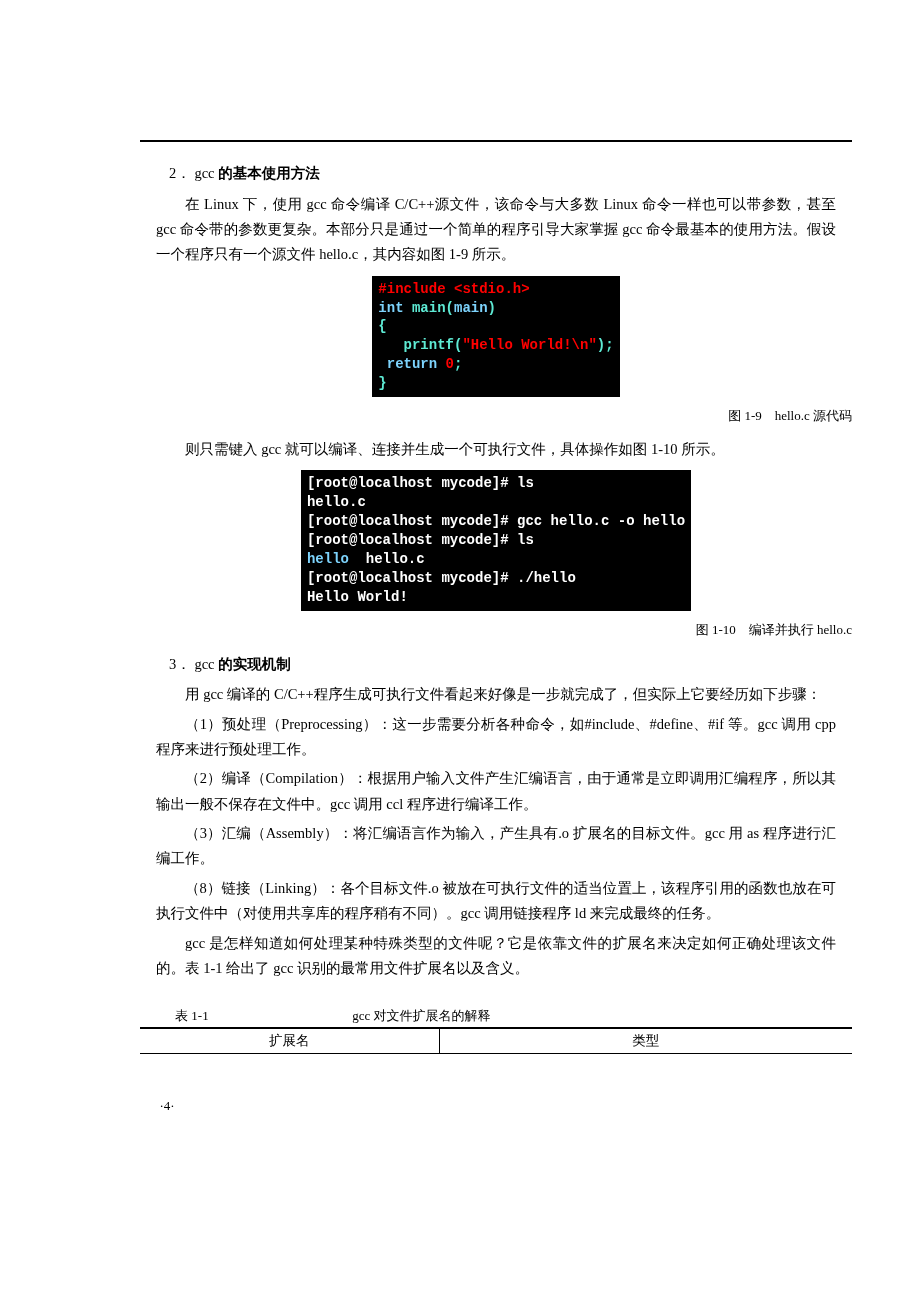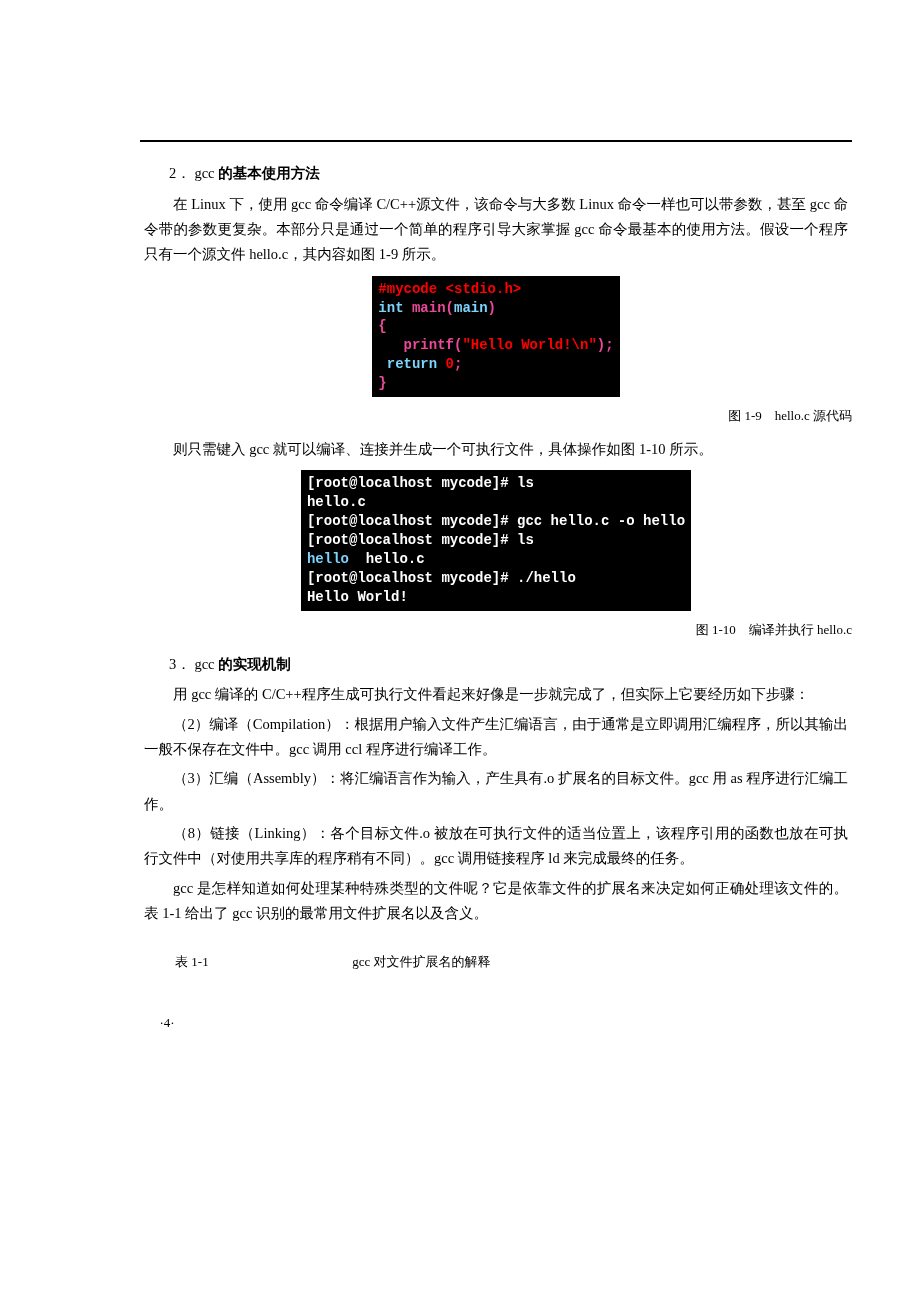--- a/index.html
+++ b/index.html
@@ -14,21 +14,21 @@
   .page {
     padding: 140px 68px 60px 140px;
   }
   .hr-top {
     border: none;
     border-top: 2.5px solid #000;
     margin: 0 0 18px 0;
   }
   .indent {
     text-indent: 2em;
-    margin: 4px 4px;
+    margin: 4px 16px;
     line-height: 1.75;
     text-align: justify;
   }
   .heading-num {
     text-indent: 2em;
     margin: 6px 0 4px 0;
     line-height: 1.9;
   }
   .heading-num .bold {
     font-weight: bold;
@@ -39,21 +39,21 @@
     font-weight: bold;
     font-size: 14px;
     padding: 4px 6px;
     margin: 8px auto;
     line-height: 1.35;
     white-space: pre;
     width: fit-content;
   }
   .code-block .c-red    { color: #ff0000; }
   .code-block .c-green  { color: #7dd3fc; }
-  .code-block .c-yellow { color: #ec4899; }
+  .code-block .c-yellow { color: #5eead4; }
   .code-block .c-white  { color: #ffffff; }
   .caption {
     text-align: right;
     font-size: 13px;
     margin: 10px 0 12px 0;
   }
   .table-label-row {
     margin-top: 26px;
   }
   .table-label-row .tbl-no {
@@ -94,21 +94,21 @@
 <div class="page">
   <hr class="hr-top">
 
   <p class="heading-num">
     <span>2．</span>
     <span>gcc </span><span class="bold">的基本使用方法</span>
   </p>
 
   <p class="indent">在 Linux 下，使用 gcc 命令编译 C/C++源文件，该命令与大多数 Linux 命令一样也可以带参数，甚至 gcc 命令带的参数更复杂。本部分只是通过一个简单的程序引导大家掌握 gcc 命令最基本的使用方法。假设一个程序只有一个源文件 hello.c，其内容如图 1-9 所示。</p>
 
-  <div class="code-block"><span class="c-red">#mycode </span><span class="c-red">&lt;stdio.h&gt;</span>
+  <div class="code-block"><span class="c-red">#include </span><span class="c-red">&lt;stdio.h&gt;</span>
 <span class="c-green">int </span><span class="c-yellow">main(</span><span class="c-green">main</span><span class="c-yellow">)</span>
 <span class="c-yellow">{</span>
 <span class="c-yellow">   printf(</span><span class="c-red">"Hello World!</span><span class="c-red">\n</span><span class="c-red">"</span><span class="c-yellow">);</span>
 <span class="c-yellow"> </span><span class="c-green">return </span><span class="c-red">0</span><span class="c-yellow">;</span>
 <span class="c-yellow">}</span></div>
 
   <div class="caption">图 1-9　hello.c 源代码</div>
 
   <p class="indent">则只需键入 gcc 就可以编译、连接并生成一个可执行文件，具体操作如图 1-10 所示。</p>
 
@@ -122,24 +122,33 @@
 
   <div class="caption">图 1-10　编译并执行 hello.c</div>
 
 
   <p class="heading-num">
     <span>3．</span>
     <span>gcc </span><span class="bold">的实现机制</span>
   </p>
 
   <p class="indent">用 gcc 编译的 C/C++程序生成可执行文件看起来好像是一步就完成了，但实际上它要经历如下步骤：</p>
+  <p class="indent">（1）预处理（Preprocessing）：这一步需要分析各种命令，如#include、#define、#if 等。gcc 调用 cpp 程序来进行预处理工作。</p>
   <p class="indent">（2）编译（Compilation）：根据用户输入文件产生汇编语言，由于通常是立即调用汇编程序，所以其输出一般不保存在文件中。gcc 调用 ccl 程序进行编译工作。</p>
   <p class="indent">（3）汇编（Assembly）：将汇编语言作为输入，产生具有.o 扩展名的目标文件。gcc 用 as 程序进行汇编工作。</p>
   <p class="indent">（8）链接（Linking）：各个目标文件.o 被放在可执行文件的适当位置上，该程序引用的函数也放在可执行文件中（对使用共享库的程序稍有不同）。gcc 调用链接程序 ld 来完成最终的任务。</p>
   <p class="indent">gcc 是怎样知道如何处理某种特殊类型的文件呢？它是依靠文件的扩展名来决定如何正确处理该文件的。表 1-1 给出了 gcc 识别的最常用文件扩展名以及含义。</p>
 
   <div class="table-label-row">
     <span class="tbl-no">表 1-1</span>
     <span class="tbl-title">gcc 对文件扩展名的解释</span>
   </div>
+  <table class="ext-table">
+    <tbody>
+        <tr>
+      <th>扩展名</th>
+      <th>类型</th>
+    </tr>
+  </tbody>
+    </table>
 
   <div class="page-num">·4·</div>
 </div>
 
 </body></html>

